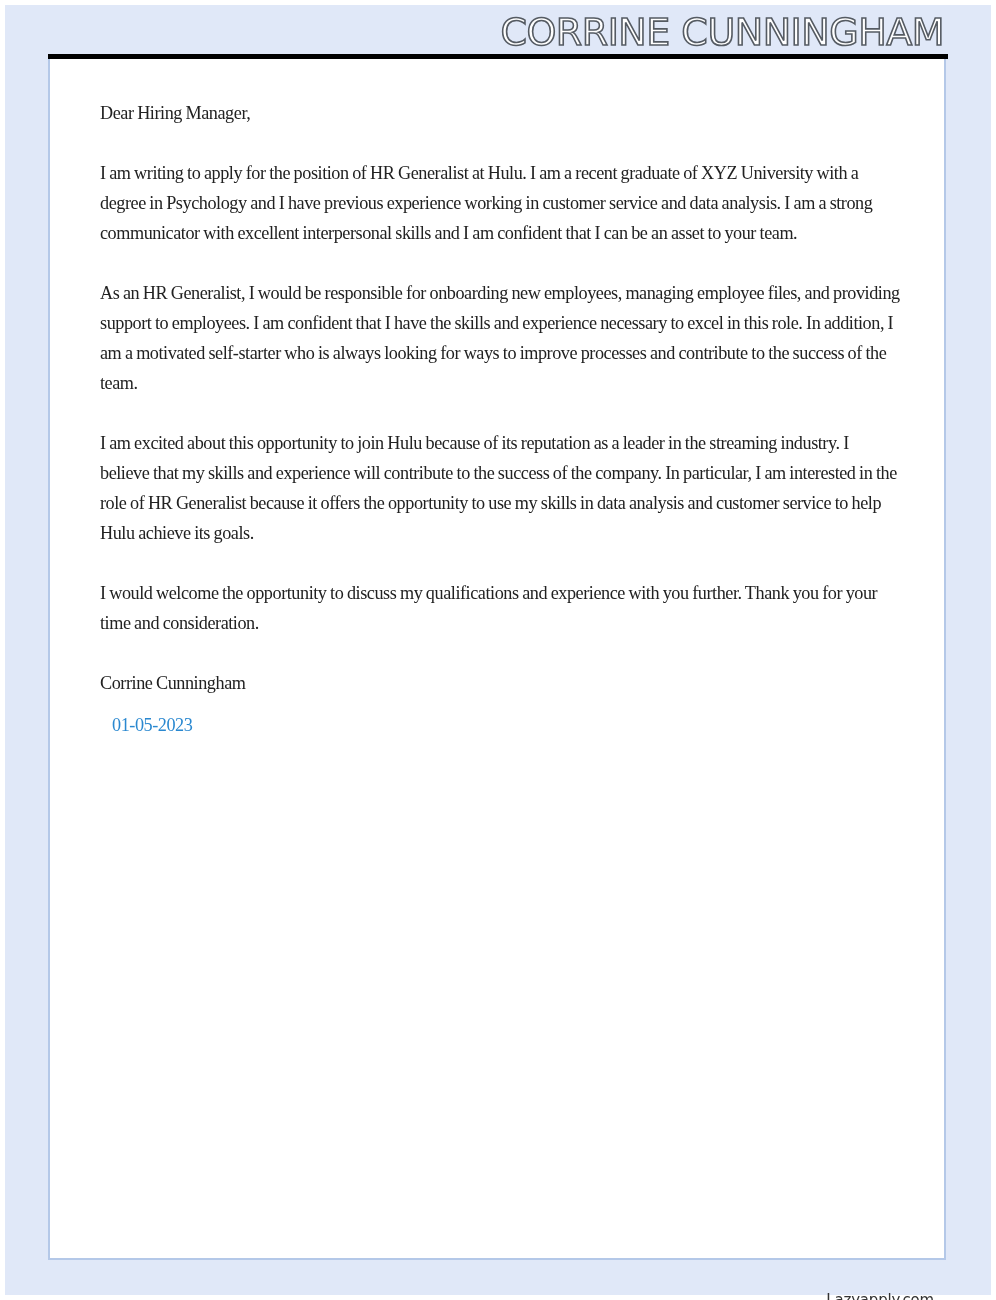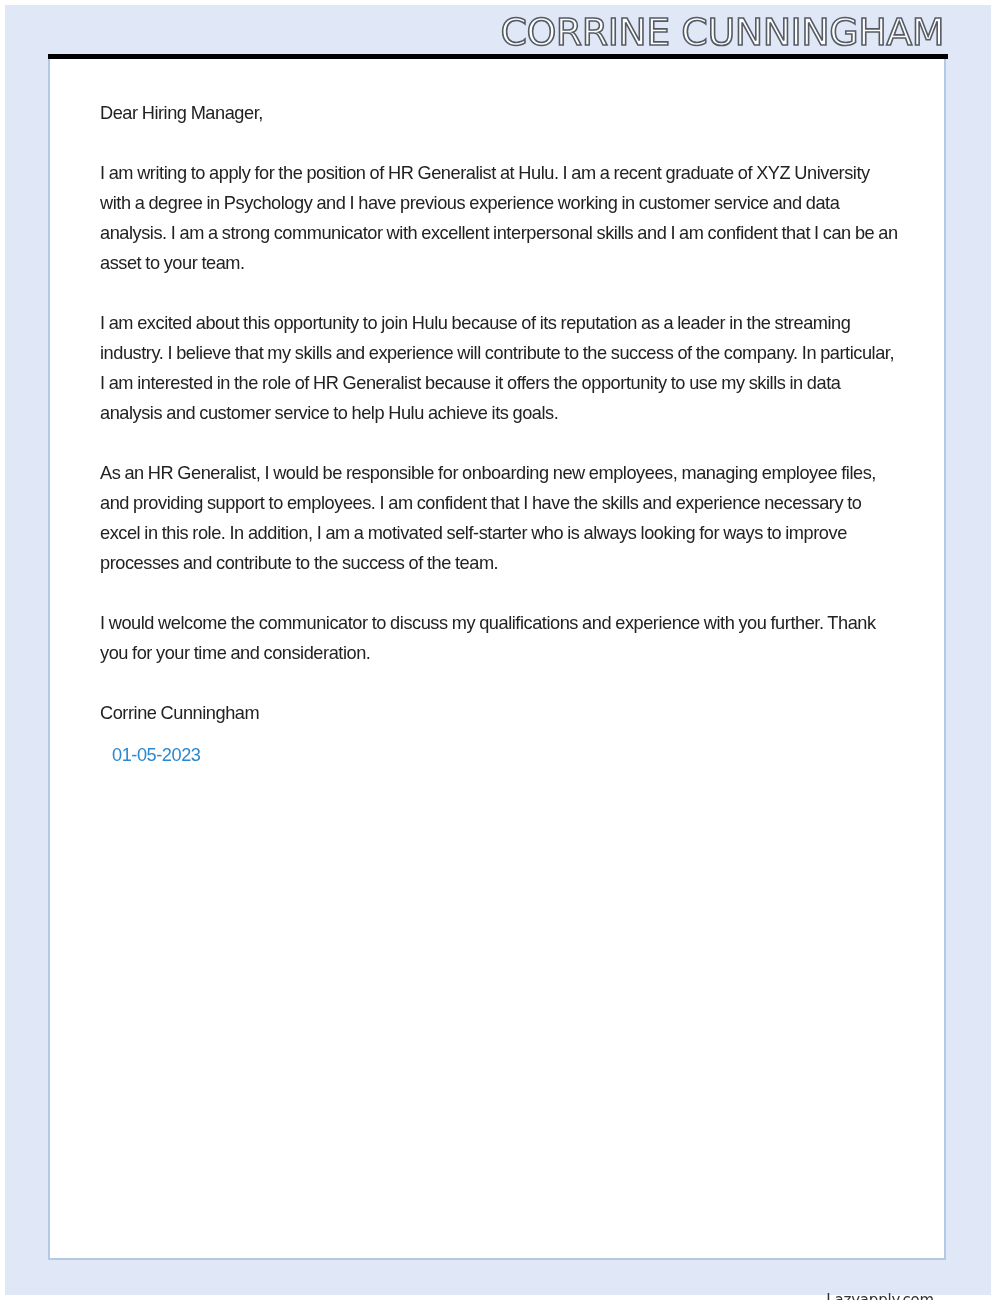--- a/index.html
+++ b/index.html
@@ -53,21 +53,21 @@
       top: 54px;
       width: 900px;
       height: 5px;
       background: #000000;
     }
     .letter {
       position: absolute;
       left: 100px;
       top: 98px;
       width: 800px;
-      font-family: Liberation Sans, sans-serif;
+      font-family: Liberation Serif, serif;
       font-size: 18.2px;
       line-height: 30px;
       color: #222222;
       letter-spacing: -0.45px;
       word-spacing: -0.5px;
     }
     .letter p {
       margin: 0 0 30px 0;
     }
     .letter .signature {
@@ -93,20 +93,20 @@
 <div class="backdrop"></div>
 
 <div class="name-header">CORRINE CUNNINGHAM</div>
 
 <div class="page"></div>
 <div class="top-rule"></div>
 
 <div class="letter">
   <p>Dear Hiring Manager,</p>
   <p>I am writing to apply for the position of HR Generalist at Hulu. I am a recent graduate of XYZ University with a degree in Psychology and I have previous experience working in customer service and data analysis. I am a strong communicator with excellent interpersonal skills and I am confident that I can be an asset to your team.</p>
+  <p>As an HR Generalist, I would be responsible for onboarding new employees, managing employee files, and providing support to employees. I am confident that I have the skills and experience necessary to excel in this role. In addition, I am a motivated self-starter who is always looking for ways to improve processes and contribute to the success of the team.</p>
   <p>I am excited about this opportunity to join Hulu because of its reputation as a leader in the streaming industry. I believe that my skills and experience will contribute to the success of the company. In particular, I am interested in the role of HR Generalist because it offers the opportunity to use my skills in data analysis and customer service to help Hulu achieve its goals.</p>
-  <p>As an HR Generalist, I would be responsible for onboarding new employees, managing employee files, and providing support to employees. I am confident that I have the skills and experience necessary to excel in this role. In addition, I am a motivated self-starter who is always looking for ways to improve processes and contribute to the success of the team.</p>
-  <p>I would welcome the communicator to discuss my qualifications and experience with you further. Thank you for your time and consideration.</p>
+  <p>I would welcome the opportunity to discuss my qualifications and experience with you further. Thank you for your time and consideration.</p>
   <p class="signature">Corrine Cunningham</p>
   <p class="date">01-05-2023</p>
 </div>
 
 <div class="footer-brand">Lazyapply.com</div>
 
 </body></html>

